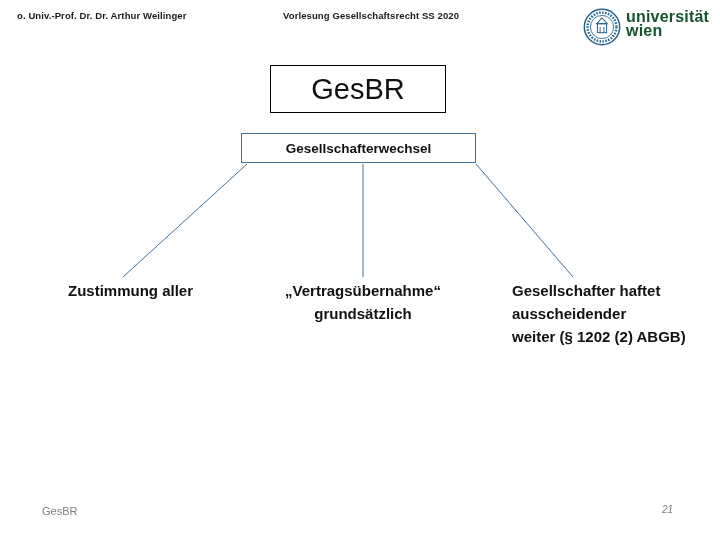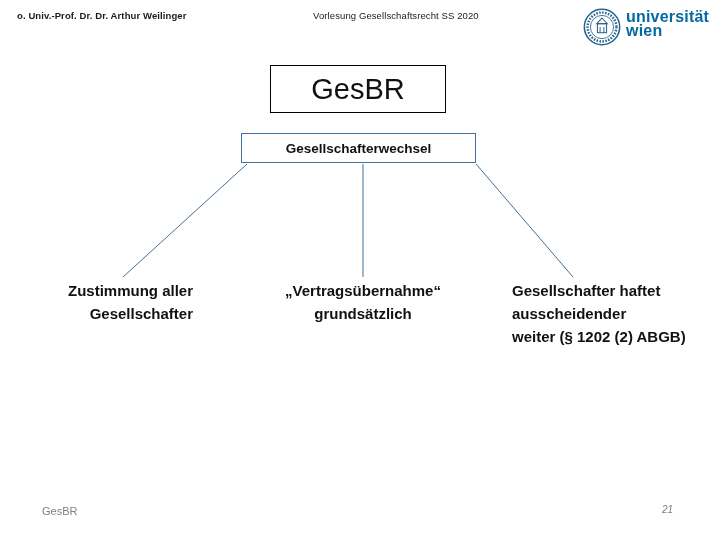--- a/index.html
+++ b/index.html
@@ -2,25 +2,25 @@
 <html><head>
 <meta charset="utf-8">
 <style>
   * { margin: 0; padding: 0; box-sizing: border-box; }
   html, body { width: 720px; height: 540px; background: #ffffff; overflow: hidden; }
   body { font-family: "Liberation Sans", sans-serif; color: #1a1a1a; position: relative; }
 
   .slide { position: absolute; left: 0; top: 0; width: 655px; height: 540px; background: #ffffff; }
 
   .hdr-author  { position: absolute; left: 17px;  top: 10px; font-size: 9.5px; font-weight: 700; letter-spacing: 0.1px; }
-  .hdr-lecture { position: absolute; left: 283px; top: 10px; font-size: 9.5px; font-weight: 400; letter-spacing: 0.1px; margin-left: 30px; }
+  .hdr-lecture { position: absolute; left: 283px; top: 10px; font-size: 9.5px; font-weight: 700; letter-spacing: 0.1px; }
 
   .logo { position: absolute; left: 583px; top: 8px; display: flex; align-items: flex-start; }
   .logo-seal { width: 38px; height: 38px; }
-  .logo-text { margin-left: 5px; margin-top: 2px; color: #0369a1; font-weight: 700; line-height: 14px; letter-spacing: 0.2px; }
+  .logo-text { margin-left: 5px; margin-top: 2px; color: #14532d; font-weight: 700; line-height: 14px; letter-spacing: 0.2px; }
   .logo-line1 { font-size: 16px; }
   .logo-line2 { font-size: 16px; }
 
   .title-box {
     position: absolute; left: 270px; top: 65px; width: 176px; height: 48px;
     border: 1.5px solid #000000; background: #ffffff;
     display: flex; align-items: center; justify-content: center;
     font-size: 29px; font-weight: 400; color: #111111;
   }
 
@@ -74,21 +74,20 @@
   </div>
 
   <svg class="connectors" viewBox="0 0 720 540">
     <line x1="247" y1="164" x2="123" y2="277" stroke="#41719c" stroke-width="1"></line>
     <line x1="363" y1="164" x2="363" y2="277" stroke="#41719c" stroke-width="1"></line>
     <line x1="476" y1="164" x2="573" y2="277" stroke="#41719c" stroke-width="1"></line>
   </svg>
 
   <div class="branch branch-1">
     <div>Zustimmung aller</div>
-    <div>Gesellschafter</div>
   </div>
 
   <div class="branch branch-2">
     <div>„Vertragsübernahme“</div>
     <div>grundsätzlich</div>
   </div>
 
   <div class="branch branch-3">
     <div>Gesellschafter haftet</div>
     <div>ausscheidender</div>

